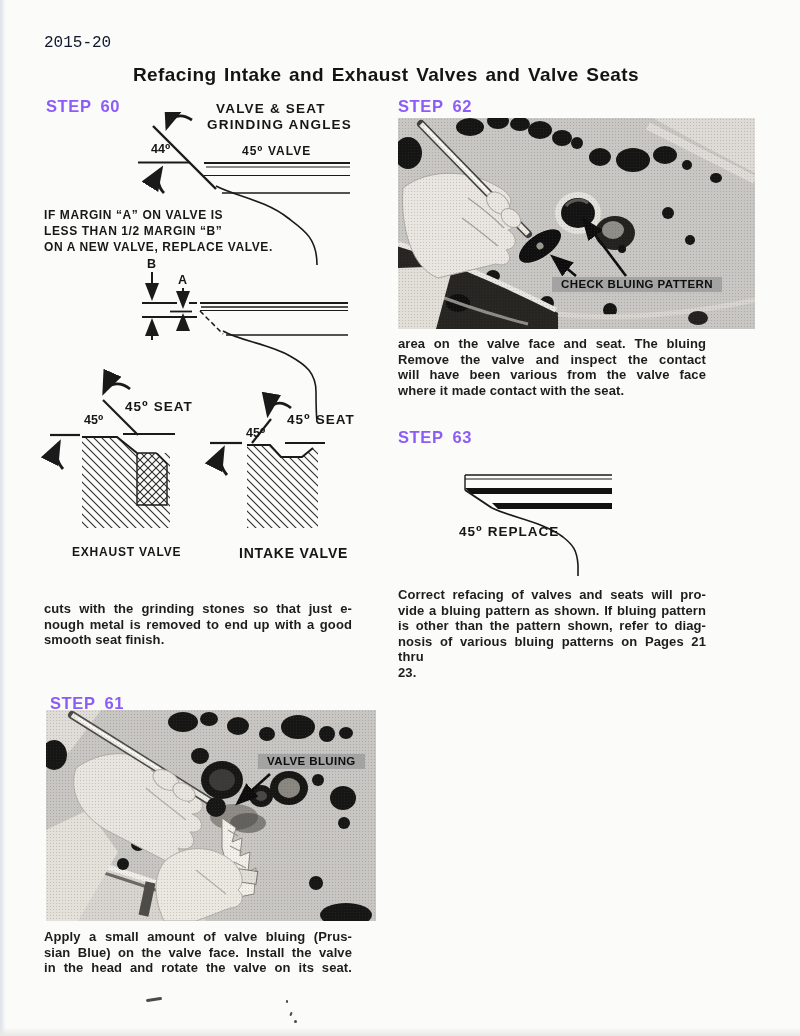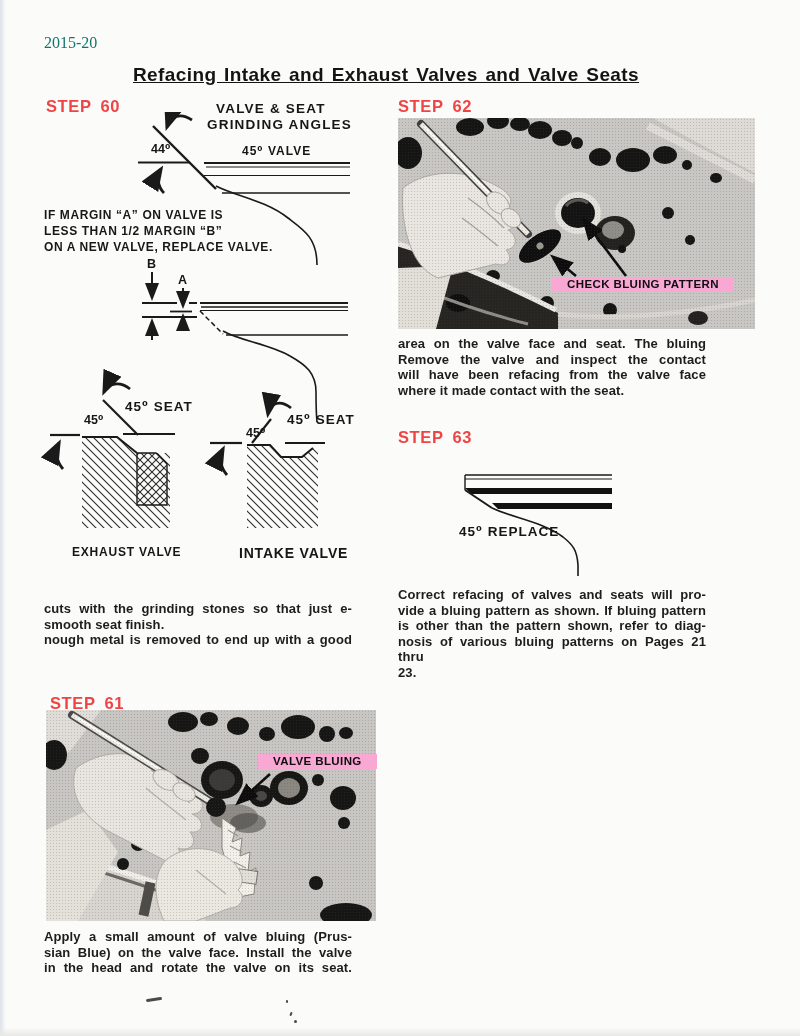--- a/index.html
+++ b/index.html
@@ -1,45 +1,45 @@
 <!DOCTYPE html>
 <html><head>
 <meta charset="utf-8">
 <style>
   html,body{margin:0;padding:0;background:#fbfbfa;}
   .page{position:relative;width:800px;height:1036px;background:#fbfbfa;overflow:hidden;
         font-family:"Liberation Sans","DejaVu Sans",sans-serif;color:#1f1f1f;}
   .abs{position:absolute;}
-  .pagenum{font-family:Liberation Serif, serif;font-size:16px;color:#0f766e;}
+  .pagenum{font-family:Liberation Mono, monospace;font-size:16px;color:#0f172a;}
   .title{width:772px;text-align:center;font-size:19px;font-weight:700;letter-spacing:.4px;
          word-spacing:2px;color:#141414;}
-  .h{font-size:16.5px;font-weight:700;letter-spacing:.6px;word-spacing:4px;color:#ef4444;white-space:nowrap;}
+  .h{font-size:16.5px;font-weight:700;letter-spacing:.6px;word-spacing:4px;color:#8b5cf6;white-space:nowrap;}
   .dl{font-weight:700;color:#161616;white-space:nowrap;}
   .para{width:308px;}
   .bl{font-size:13px;font-weight:700;line-height:15.6px;color:#1d1d1d;letter-spacing:.1px;
       text-align:justify;text-align-last:justify;white-space:normal;}
   .bl.last{text-align-last:left;}
   .note{font-size:12px;font-weight:700;line-height:16px;letter-spacing:.6px;color:#181818;white-space:nowrap;}
-  .plabel{background:#f9a8d4;font-size:11.5px;font-weight:700;letter-spacing:.4px;color:#0e0e0e;
-          padding:1px 15px 2px;white-space:nowrap;}
+  .plabel{background:#a3a3a3;font-size:11.5px;font-weight:700;letter-spacing:.4px;color:#0e0e0e;
+          padding:1px 9px 2px;white-space:nowrap;}
   .edgeL{left:0;top:0;width:6px;height:100%;background:linear-gradient(90deg,#dde1e6,rgba(251,251,250,0));}
   .edgeB{left:0;bottom:0;width:100%;height:9px;background:linear-gradient(180deg,rgba(240,240,239,0),#e8e8e7);}
   .speck{background:#4a4a4a;border-radius:2px;}
   svg{display:block;}
 </style>
 </head>
 <body>
 
 <div class="page">
 
   <div class="abs edgeL"></div>
   <div class="abs edgeB"></div>
 
   <div class="abs pagenum" style="left:44px;top:34px;">2015-20</div>
-  <div class="abs title" style="left:0;top:64px;text-decoration:underline;">Refacing Intake and Exhaust Valves and Valve Seats</div>
+  <div class="abs title" style="left:0;top:64px;">Refacing Intake and Exhaust Valves and Valve Seats</div>
 
   <div class="abs h" style="left:46px;top:97px;">STEP 60</div>
 
   <svg class="abs" style="left:40px;top:112px;" width="345" height="432" viewBox="0 0 345 432">
     <defs>
       <marker id="ar1" markerWidth="9" markerHeight="8" refX="7.5" refY="3.5" orient="auto">
         <path d="M0,0 L9,3.5 L0,7 Z" fill="#1a1a1a"></path>
       </marker>
       <pattern id="hA" width="8" height="8" patternUnits="userSpaceOnUse">
         <path d="M-2,6 L2,10 M0,0 L8,8 M6,-2 L10,2" stroke="#2c2c2c" stroke-width="1.1" fill="none"></path>
@@ -112,22 +112,22 @@
   <div class="abs dl" style="left:178px;top:273px;font-size:12.5px;">A</div>
   <div class="abs dl" style="left:125px;top:398px;font-size:13.5px;letter-spacing:1px;">45⁰ SEAT</div>
   <div class="abs dl" style="left:84px;top:412px;font-size:12.5px;">45⁰</div>
   <div class="abs dl" style="left:287px;top:411px;font-size:13.5px;letter-spacing:1px;">45⁰ SEAT</div>
   <div class="abs dl" style="left:246px;top:425px;font-size:12.5px;">45⁰</div>
   <div class="abs dl" style="left:72px;top:545px;font-size:12px;letter-spacing:.8px;">EXHAUST VALVE</div>
   <div class="abs dl" style="left:239px;top:545px;font-size:14px;letter-spacing:.8px;">INTAKE VALVE</div>
 
   <div class="abs para" style="left:44px;top:601px;">
     <div class="bl">cuts with the grinding stones so that just e-</div>
+    <div class="bl">nough metal is removed to end up with a good</div>
     <div class="bl last">smooth seat finish.</div>
-    <div class="bl">nough metal is removed to end up with a good</div>
   </div>
 
   <div class="abs h" style="left:50px;top:694px;text-align:center;">STEP 61</div>
 
   <svg class="abs" style="left:46px;top:710px;" width="330" height="211" viewBox="0 0 330 211">
     <defs>
       <marker id="ar3" markerWidth="9" markerHeight="8" refX="7.5" refY="3.5" orient="auto">
         <path d="M0,0 L9,3.5 L0,7 Z" fill="#0d0d0d"></path>
       </marker>
       <pattern id="dots1" width="3" height="3" patternUnits="userSpaceOnUse">
@@ -287,21 +287,21 @@
       <path d="M178,158 L155,139" marker-end="url(#ar4)"></path>
       <path d="M228,158 L186,102" marker-end="url(#ar4)"></path>
     </g>
     <rect width="357" height="211" fill="url(#dots2)" opacity=".28"></rect>
   </svg>
   <div class="abs plabel" style="left:552px;top:277px;">CHECK BLUING PATTERN</div>
 
   <div class="abs para" style="left:398px;top:336px;">
     <div class="bl">area on the valve face and seat. The bluing</div>
     <div class="bl">Remove the valve and inspect the contact</div>
-    <div class="bl">will have been refacing from the valve face</div>
+    <div class="bl">will have been various from the valve face</div>
     <div class="bl last">where it made contact with the seat.</div>
   </div>
 
   <div class="abs h" style="left:398px;top:428px;">STEP 63</div>
 
   <svg class="abs" style="left:398px;top:462px;" width="360" height="120" viewBox="0 0 360 120">
     <g>
       <path d="M67,13 H214" stroke="#1a1a1a" stroke-width="1.4" fill="none"></path>
       <path d="M67,17 H214" stroke="#1a1a1a" stroke-width="1" fill="none"></path>
       <path d="M67,13 V28" stroke="#1a1a1a" stroke-width="1.4" fill="none"></path>

